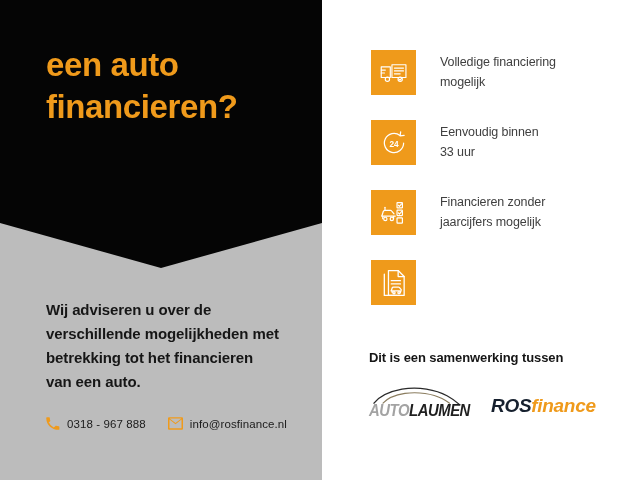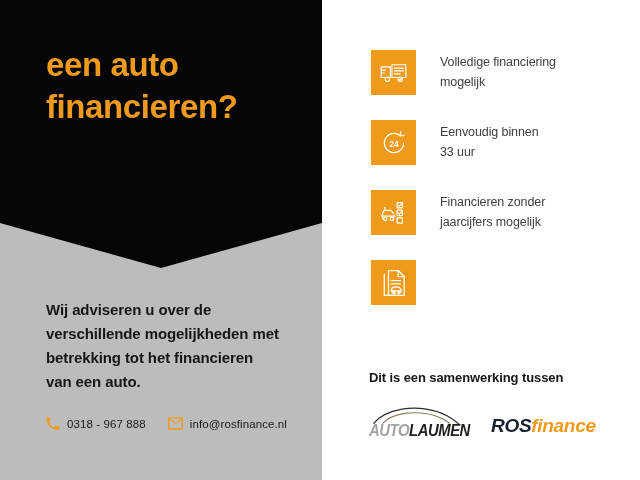--- a/index.html
+++ b/index.html
@@ -139,21 +139,21 @@
     font-weight: 400;
     letter-spacing: -0.1px;
     padding-top: 2px;
     white-space: nowrap;
   }
   .feature-label .ln { display: block; }
 
   #partner-block {
     position: absolute;
     left: 47px;
-    top: 370px;
+    top: 350px;
     width: 250px;
   }
   #partner-title {
     color: #151515;
     font-size: 13px;
     font-weight: 700;
     letter-spacing: -0.1px;
     white-space: nowrap;
   }
 

